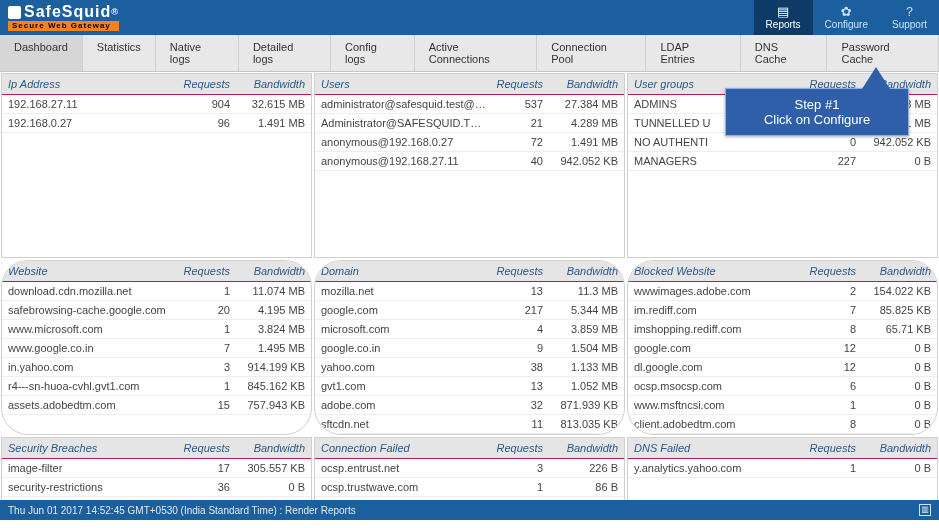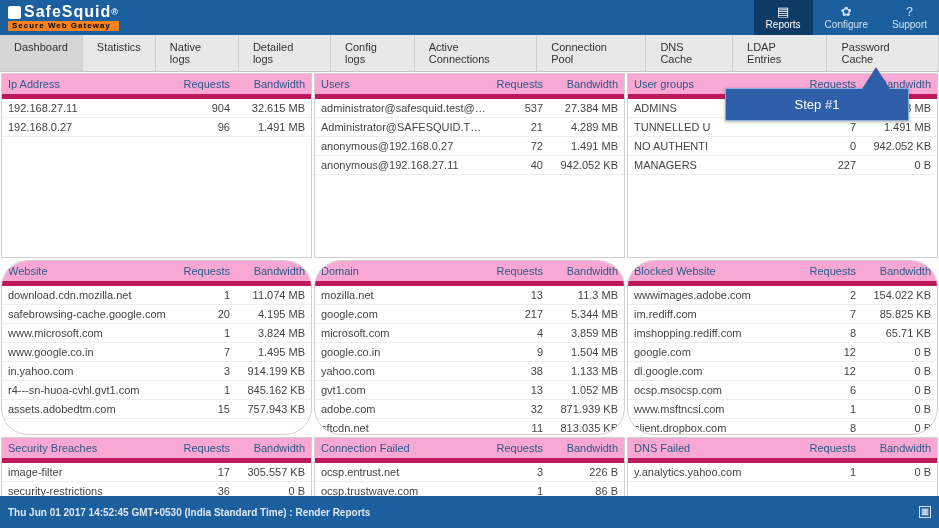--- a/index.html
+++ b/index.html
@@ -12,33 +12,33 @@
 .logo-sub { background: #f58220; color: #000; font-size: 8px; padding: 1px 4px; letter-spacing: 1px; font-weight: bold; margin-top:1px;}
 .topnav { display: flex; height: 100%; }
 .topnav-item { color: #cfe3f5; display: flex; flex-direction: column; align-items: center; justify-content: center; padding: 0 12px; font-size: 10px; cursor: pointer; }
 .topnav-item.active { background: #0d3b66; color: #fff; }
 .topnav-item .icon { font-size: 13px; line-height:1; margin-bottom:1px;}
 .tabs { display: flex; background: #e8e8e8; border-bottom: 1px solid #c5c5c5; }
 .tab { padding: 6px 14px; font-size: 11px; color: #333; cursor: pointer; border-right: 1px solid #d0d0d0; }
 .tab.active { background: #d6d6d6; }
 .content { display: grid; grid-template-columns: 1fr 1fr 1fr; grid-auto-rows: min-content; height: calc(100% - 38px - 28px - 18px); overflow: hidden; }
 .panel { border: 1px solid #d0d0d0; margin: 1px; display: flex; flex-direction: column; overflow: hidden; }
-.panel-header { display: flex; padding: 4px 6px; font-size: 11px; color: #2a5a8a; background: #f9a8d4; border-bottom: 5px solid #be185d; }
+.panel-header { display: flex; padding: 4px 6px; font-size: 11px; color: #2a5a8a; background: #e5e5e5; border-bottom: 1px solid #be185d; font-style: italic; }
 .panel-header .title { flex: 1; }
 .panel-header .col-req { width: 55px; text-align: right; }
 .panel-header .col-bw { width: 75px; text-align: right; }
 .panel-body { flex: 1; overflow: hidden; }
 .row { display: flex; padding: 3px 6px; font-size: 11px; color: #444; border-bottom: 1px solid #eee; }
 .row .label { flex: 1; white-space: nowrap; overflow: hidden; text-overflow: ellipsis; word-break: break-all; }
 .row .req { width: 55px; text-align: right; }
 .row .bw { width: 75px; text-align: right; }
 .row1 { height: 185px; }
 .row2 { height: 175px; border-radius: 27px; }
 .row3 { height: 65px; }
-.footer { position: absolute; bottom: 0; left:0; right:0; height: 18px; background: #1b5f9e; color: #dfe9f3; font-size: 10px; padding: 16px 8px; display:flex; justify-content:space-between; align-items:center;font-weight:bold;}
+.footer { position: absolute; bottom: 8px; left:0; right:0; height: 18px; background: #1b5f9e; color: #dfe9f3; font-size: 10px; padding: 10px 8px; display:flex; justify-content:space-between; align-items:center;}
 .footer .doc-icon { width:12px; height:12px; border:1px solid #cfe3f5; display:inline-block; font-size:8px; text-align:center; line-height:10px;}
 .callout { position: absolute; top: 88px; left: 725px; width: 184px; background: #2f5fa8; color: #fff; border: 1px solid #8fb0dd; padding: 8px 10px; text-align: center; font-size: 13px; box-shadow: 0 1px 3px rgba(0,0,0,0.3); }
 .callout::after { content: ""; position: absolute; top: -22px; right: 18px; width: 0; height: 0; border-left: 14px solid transparent; border-right: 14px solid transparent; border-bottom: 22px solid #2f5fa8; }
 </style>
 </head>
 <body>
 
 <div class="header">
   <div class="logo">
     <div class="logo-main">
@@ -65,22 +65,22 @@
 </div>
 
 <div class="tabs">
     <div class="tab active">Dashboard</div>
     <div class="tab">Statistics</div>
     <div class="tab">Native logs</div>
     <div class="tab">Detailed logs</div>
     <div class="tab">Config logs</div>
     <div class="tab">Active Connections</div>
     <div class="tab">Connection Pool</div>
+    <div class="tab">LDAP Entries</div>
     <div class="tab">DNS Cache</div>
-    <div class="tab">LDAP Entries</div>
     <div class="tab">Password Cache</div>
   </div>
 
 <div class="content">
   <div class="panel row1">
       <div class="panel-header">
         <span class="title">Ip Address</span>
         <span class="col-req">Requests</span>
         <span class="col-bw">Bandwidth</span>
       </div>
@@ -284,21 +284,21 @@
           <span class="label">ocsp.msocsp.com</span>
           <span class="req">6</span>
           <span class="bw">0 B</span>
         </div>
         <div class="row">
           <span class="label">www.msftncsi.com</span>
           <span class="req">1</span>
           <span class="bw">0 B</span>
         </div>
         <div class="row">
-          <span class="label">client.dropbox.com</span>
+          <span class="label">client.adobedtm.com</span>
           <span class="req">8</span>
           <span class="bw">0 B</span>
         </div>
       </div>
     </div>
   <div class="panel row3">
       <div class="panel-header">
         <span class="title">Security Breaches</span>
         <span class="col-req">Requests</span>
         <span class="col-bw">Bandwidth</span>
@@ -346,18 +346,19 @@
           <span class="label">y.analytics.yahoo.com</span>
           <span class="req">1</span>
           <span class="bw">0 B</span>
         </div>
       </div>
     </div>
 </div>
 
 <div class="callout">
   <div>Step #1</div>
+  <div>Click on Configure</div>
 </div>
 
 <div class="footer">
   <span>Thu Jun 01 2017 14:52:45 GMT+0530 (India Standard Time) : Render Reports</span>
   <span class="doc-icon">▥</span>
 </div>
 
 </body></html>

